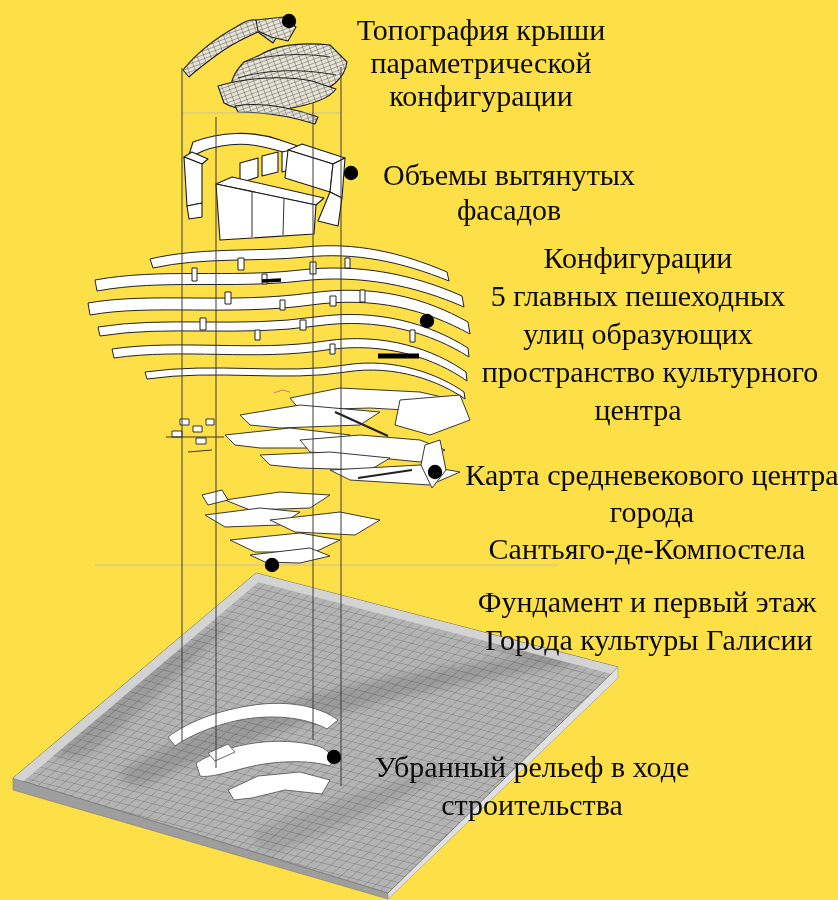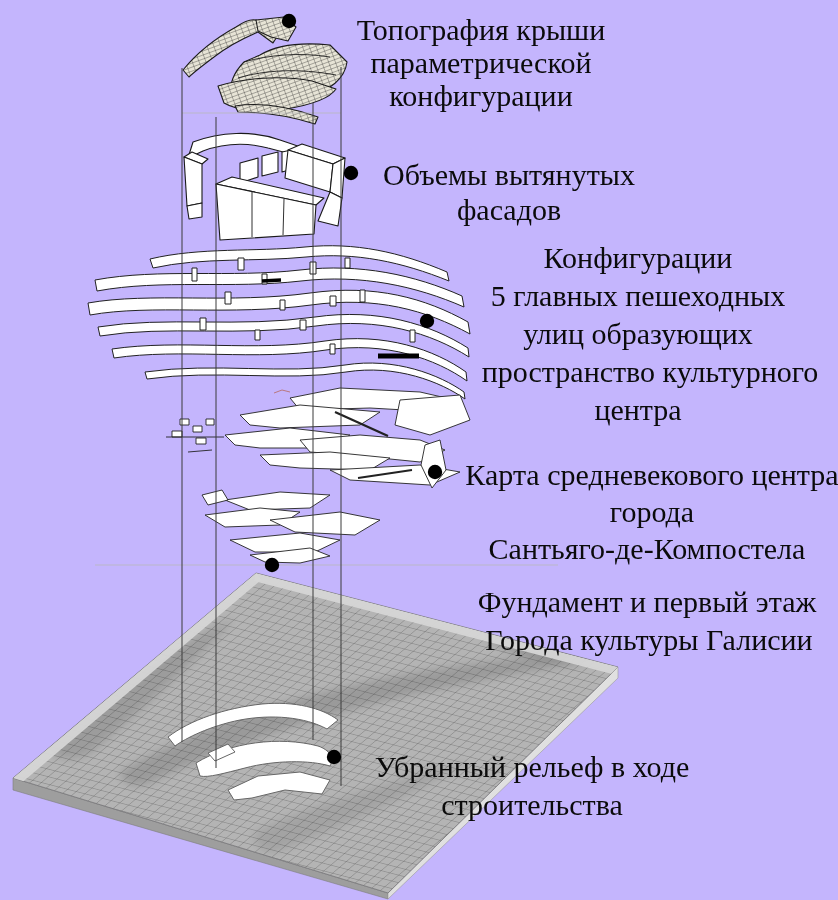--- a/index.html
+++ b/index.html
@@ -1,19 +1,19 @@
 <!DOCTYPE html>
 <html><head>
 <meta charset="utf-8">
 <style>
   html,body{margin:0;padding:0;background:#ffffff;}
   .canvas{
     position:relative;
     width:838px;height:900px;
-    background:#c4b5fd;
+    background:#fde047;
     overflow:hidden;
     font-family:"Liberation Serif", serif;
   }
   svg{display:block;}
   svg text{
     font-family:"Liberation Serif", serif;
     font-size:30px;
     fill:#0b0b0b;
     text-anchor:middle;
   }

